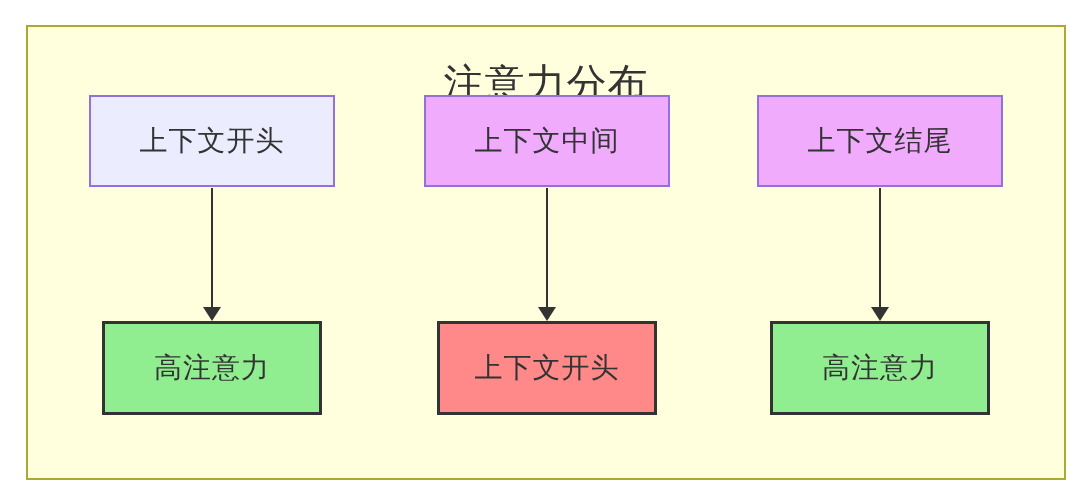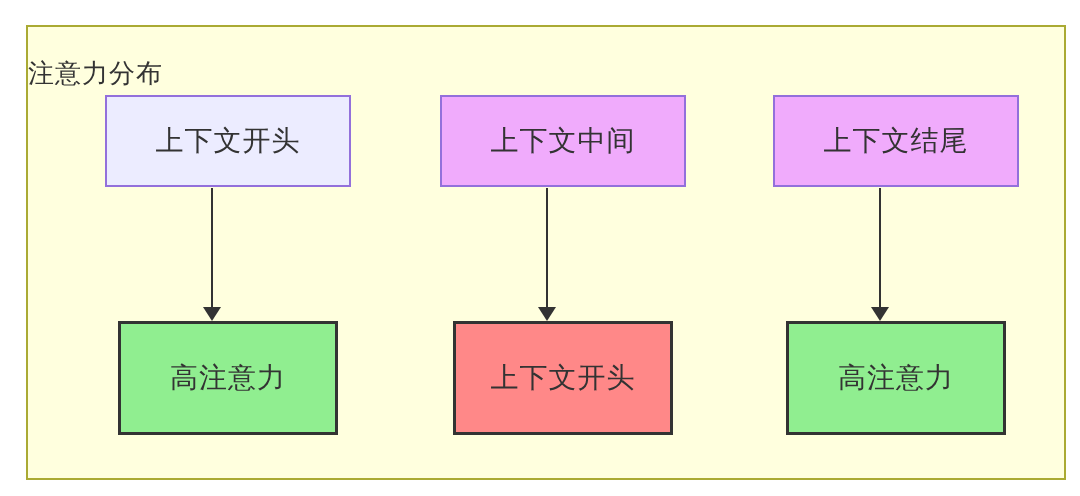--- a/index.html
+++ b/index.html
@@ -18,45 +18,44 @@
     width: 1040px;
     height: 455px;
     border: 2px solid #AAAA33;
     background: #FFFFDE;
   }
   .diagram-title {
     position: absolute;
     left: 0;
     top: 29px;
     width: 100%;
-    text-align: left;
-    font-size: 26px;
+    text-align: center;
+    font-size: 40px;
     letter-spacing: 1px;
     color: #333333;
   }
   .node {
     position: absolute;
     display: flex;
     align-items: center;
     justify-content: center;
     font-size: 28px;
     letter-spacing: 1px;
     color: #333333;
-    margin-left: 16px;
   }
   .source-node {
     width: 246px;
     height: 92px;
     top: 95px;
     background: #ECECFF;
     border: 2px solid #9370DB;
   }
   .target-node {
     width: 220px;
-    height: 114px;
+    height: 94px;
     top: 321px;
     border: 3px solid #333333;
   }
   .arrow-line {
     position: absolute;
     top: 188px;
     width: 2px;
     height: 120px;
     background: #333333;
   }

